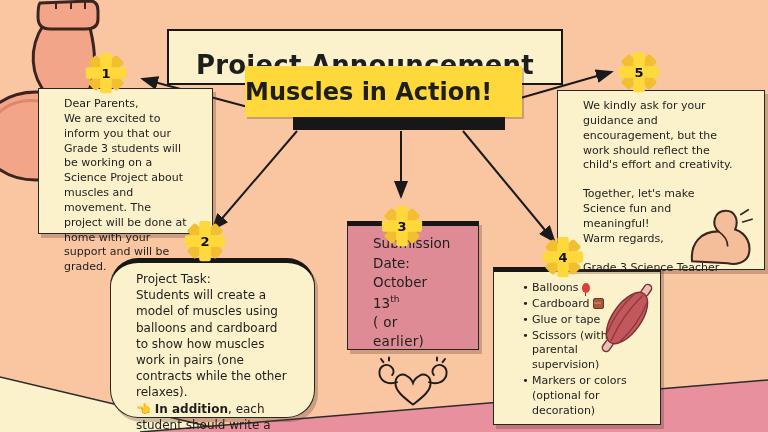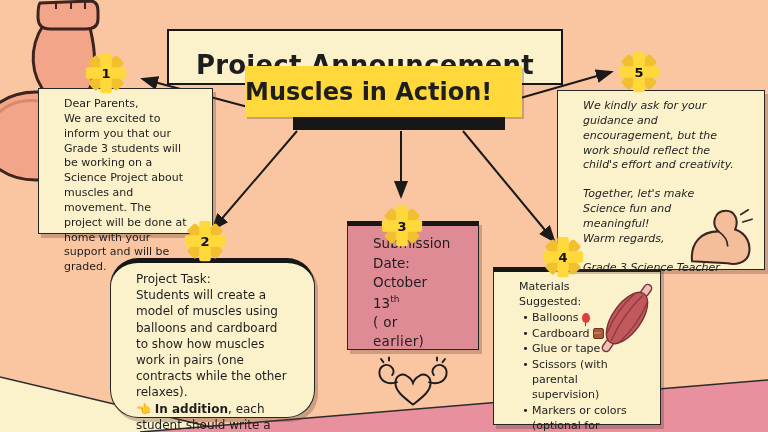--- a/index.html
+++ b/index.html
@@ -38,21 +38,21 @@
   }
   .card .pad{padding:8px 25px;}
   .pre{white-space:pre-line;}
   .card-parents{left:38px;top:88px;width:175px;height:146px;font-size:11px;}
   .card-task{left:110px;top:258px;width:205px;height:160px;font-size:12px;border-top:5px solid #171717;border-radius:28px;}
   .card-submission{
     left:347px;top:221px;width:132px;height:129px;background:#DF8B96;
     border-top:5px solid #171717;font-size:13.5px;
   }
   .card-materials{left:493px;top:267px;width:168px;height:158px;font-size:11px;border-top:5px solid #171717;}
-  .card-guidance{left:557px;top:90px;width:208px;height:180px;font-size:11px;font-style:italic;}
+  .card-guidance{left:557px;top:90px;width:208px;height:180px;font-size:11px;}
   .gap{height:14px;}
   .bold{font-weight:700;}
   .pointer{color:#F2A93B;}
 
   .sub-line{line-height:1.45;}
   .sub-note{letter-spacing:.3px;}
   sup{font-size:9px;margin-top:16px;}
 
   .heart-icon-wrap{display:flex;justify-content:center;margin-top:2px;}
 
@@ -162,21 +162,20 @@
   <div class="card card-materials">
     <svg class="muscle-illustration" width="62" height="84" viewBox="0 0 64 88">
       <g transform="rotate(35 32 44)">
         <rect x="28" y="2" width="8" height="14" rx="4" fill="#ECC0B4" stroke="#7A3034" stroke-width="1.5"></rect>
         <rect x="28" y="72" width="8" height="14" rx="4" fill="#ECC0B4" stroke="#7A3034" stroke-width="1.5"></rect>
         <ellipse cx="32" cy="44" rx="15" ry="31" fill="#C2585C" stroke="#7A3034" stroke-width="1.5"></ellipse>
         <path d="M24,19 C20,36 20,52 24,69 M32,15 C28,36 28,52 32,73 M40,19 C44,36 44,52 40,69" stroke="#8C3940" stroke-width="1.4" fill="none"></path>
       </g>
     </svg>
     <div class="pad">
-      <div>Materials Suggested:</div>
       <div>
           <div class="mat-item">
             <span class="bullet">•</span>
             <span class="lab">Balloons<span class="mat-icon balloon-icon"></span></span>
           </div>
           <div class="mat-item">
             <span class="bullet">•</span>
             <span class="lab">Cardboard<span class="mat-icon cardboard-icon"></span></span>
           </div>
           <div class="mat-item">

